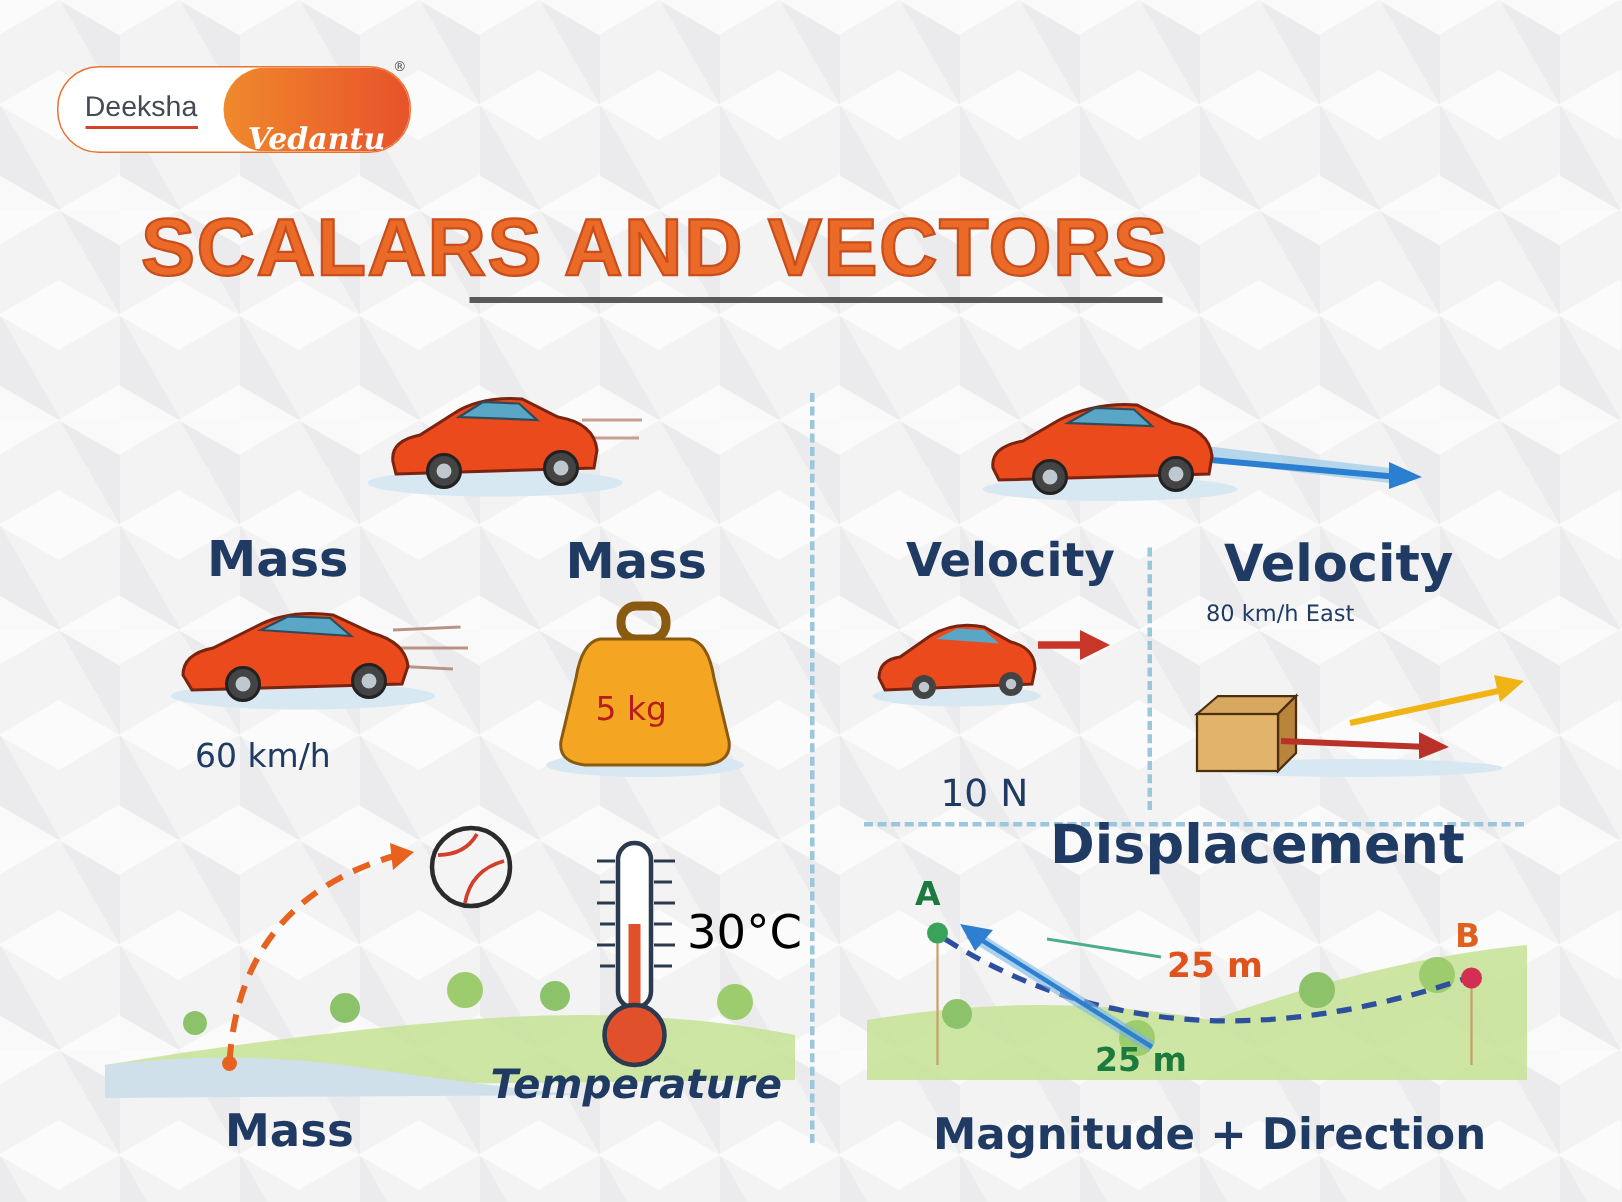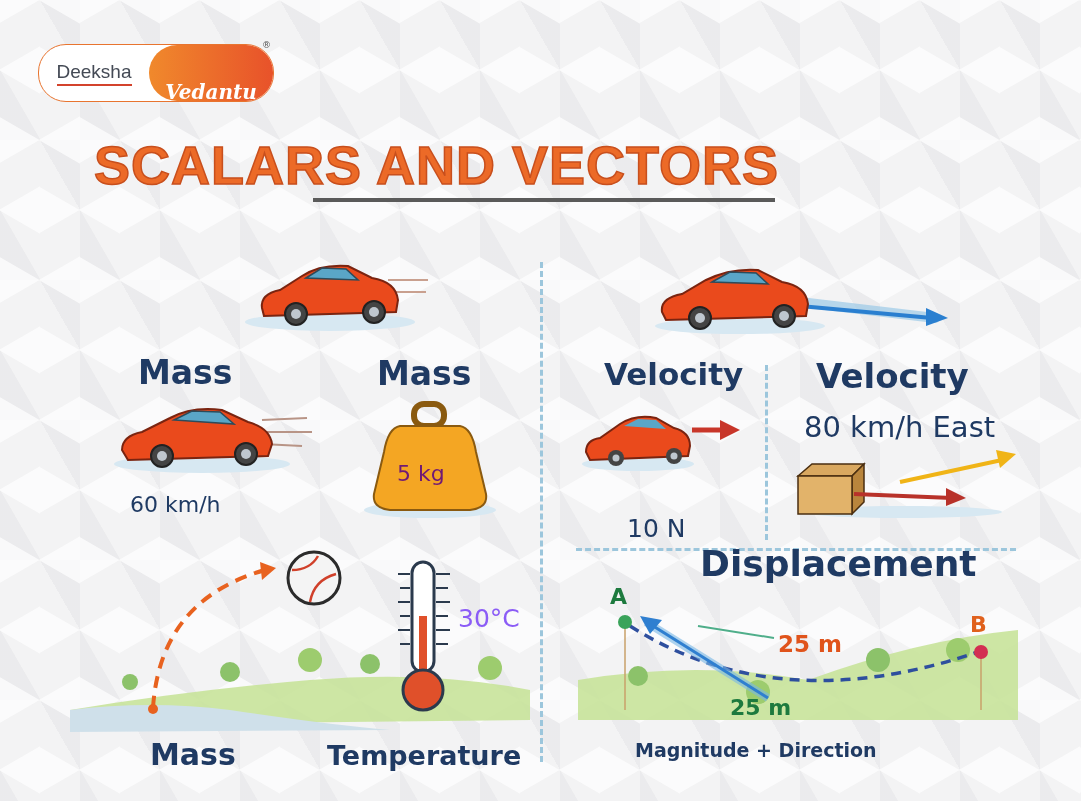--- a/index.html
+++ b/index.html
@@ -88,21 +88,21 @@
     <circle cx="134" cy="52" r="5" fill="#bfc7cf"></circle>
 </svg>
 <div class="abs val" style="left:130px;top:492px;font-size:22px;">60 km/h</div>
 
 <div class="abs lbl" style="left:377px;top:354px;font-size:33px;">Mass</div>
 <svg style="left:360px;top:402px;" width="140" height="120">
   <ellipse cx="70" cy="108" rx="66" ry="8" fill="#d7e8f2"></ellipse>
   <rect x="54" y="2" width="30" height="22" rx="10" fill="none" stroke="#8a5a10" stroke-width="6"></rect>
   <path d="M40 24 L100 24 Q112 26 116 50 L126 92 Q128 106 110 108 L30 108 Q12 106 14 92 L24 50 Q28 26 40 24 Z" fill="#f4a623" stroke="#8a5a10" stroke-width="2"></path>
 </svg>
-<div class="abs val" style="left:397px;top:461px;font-size:22px;color:#701a75;">5 kg</div>
+<div class="abs val" style="left:397px;top:461px;font-size:22px;color:#b91c1c;">5 kg</div>
 
 <svg style="left:70px;top:560px;" width="470" height="180">
   <path d="M0 150 Q120 130 240 120 Q360 110 460 130 L460 160 L0 165 Z" fill="#c8e39a" opacity="0.9"></path>
   <path d="M0 150 Q80 140 160 150 Q260 165 320 170 L0 172 Z" fill="#cfe0ea"></path>
   <circle cx="60" cy="122" r="8" fill="#8cc26a"></circle>
     <circle cx="160" cy="112" r="10" fill="#8cc26a"></circle>
   <circle cx="240" cy="100" r="12" fill="#9dcc6e"></circle>
     <circle cx="300" cy="104" r="10" fill="#8cc26a"></circle>
   <circle cx="420" cy="108" r="12" fill="#9dcc6e"></circle>
   <path d="M83 148 Q90 40 195 10" fill="none" stroke="#e8621f" stroke-width="4" stroke-dasharray="12 8"></path>
@@ -126,23 +126,23 @@
     <line x1="0" y1="44" x2="12" y2="44"></line>
       <line x1="38" y1="44" x2="52" y2="44"></line>
     <line x1="2" y1="58" x2="12" y2="58"></line>
       <line x1="38" y1="58" x2="50" y2="58"></line>
     <line x1="0" y1="72" x2="12" y2="72"></line>
       <line x1="38" y1="72" x2="52" y2="72"></line>
     <line x1="2" y1="86" x2="12" y2="86"></line>
       <line x1="38" y1="86" x2="50" y2="86"></line>
   </g>
 </svg>
-<div class="abs val" style="left:458px;top:604px;font-size:25px;color:#8b5cf6;text-align:right;">30°C</div>
+<div class="abs val" style="left:458px;top:604px;font-size:31px;color:#000000;text-align:right;">30°C</div>
 <div class="abs lbl" style="left:150px;top:737px;font-size:30px;">Mass</div>
-<div class="abs lbl" style="left:327px;top:740px;font-size:27px;">Temperature</div>
+<div class="abs lbl" style="left:327px;top:708px;font-size:27px;font-style:italic;">Temperature</div>
 
 <svg style="left:650px;top:262px;" width="300" height="75">
   <ellipse cx="90" cy="64" rx="85" ry="8" fill="#d7e8f2"></ellipse>
   <path d="M150 40 L285 56" stroke="#8ec4e6" stroke-width="10" stroke-linecap="round" opacity="0.6"></path>
   <path d="M150 44 L282 56" stroke="#2a7fd0" stroke-width="4"></path>
   <path d="M276 46 L298 56 L276 64 Z" fill="#2a7fd0"></path>
   <path d="M12 50 Q10 36 32 32 L56 18 Q80 6 108 8 L132 20 Q156 24 158 42 L156 54 L16 58 Z" fill="#ea4a1c" stroke="#7a2410" stroke-width="2"></path>
   <path d="M62 20 L80 10 L106 11 L118 22 Z" fill="#5aa6c7" stroke="#2d4b5a" stroke-width="1.5"></path>
   <circle cx="50" cy="56" r="11" fill="#444" stroke="#222" stroke-width="2"></circle>
     <circle cx="50" cy="56" r="5" fill="#bfc7cf"></circle>
@@ -158,21 +158,21 @@
   <path d="M4 40 Q4 28 18 26 L38 12 Q54 2 74 6 L92 16 Q108 20 108 34 L106 44 L8 48 Z" fill="#ea4a1c" stroke="#7a2410" stroke-width="2"></path>
   <path d="M42 14 L56 7 L74 8 L84 17 Z" fill="#5aa6c7"></path>
   <circle cx="34" cy="46" r="8" fill="#444"></circle>
     <circle cx="34" cy="46" r="3.5" fill="#bfc7cf"></circle>
   <circle cx="92" cy="44" r="8" fill="#444"></circle>
     <circle cx="92" cy="44" r="3.5" fill="#bfc7cf"></circle>
 </svg>
 <div class="abs val" style="left:627px;top:514px;font-size:25px;">10 N</div>
 
 <div class="abs lbl" style="left:816px;top:356px;font-size:34px;">Velocity</div>
-<div class="abs val" style="left:804px;top:410px;font-size:29px;text-align:center;">80 km/h East</div>
+<div class="abs val" style="left:804px;top:400px;font-size:15px;text-align:center;">80 km/h East</div>
 <svg style="left:792px;top:446px;" width="230" height="75">
   <ellipse cx="110" cy="66" rx="100" ry="6" fill="#d7e8f2"></ellipse>
   <path d="M6 30 L20 18 L72 18 L60 30 Z" fill="#d9a860" stroke="#4a2e10" stroke-width="1.5"></path>
   <path d="M60 30 L72 18 L72 56 L60 68 Z" fill="#b9853c" stroke="#4a2e10" stroke-width="1.5"></path>
   <rect x="6" y="30" width="54" height="38" fill="#e2b36a" stroke="#4a2e10" stroke-width="1.5"></rect>
   <line x1="62" y1="48" x2="160" y2="52" stroke="#b8322a" stroke-width="4"></line>
   <path d="M154 42 L174 52 L154 60 Z" fill="#b8322a"></path>
   <line x1="108" y1="36" x2="210" y2="14" stroke="#f0b417" stroke-width="4"></line>
   <path d="M204 4 L224 8 L208 22 Z" fill="#f0b417"></path>
 </svg>
@@ -191,13 +191,13 @@
   <path d="M190 98 L72 24" stroke="#2f7fd0" stroke-width="3"></path>
   <path d="M62 16 L84 20 L72 34 Z" fill="#2f7fd0"></path>
   <line x1="196" y1="38" x2="120" y2="26" stroke="#4fae8a" stroke-width="2"></line>
   <circle cx="47" cy="22" r="7" fill="#3aa35a"></circle>
   <circle cx="403" cy="52" r="7" fill="#d32f52"></circle>
 </svg>
 <div class="abs lbl" style="left:610px;top:584px;font-size:22px;color:#1d7a3e;">A</div>
 <div class="abs lbl" style="left:970px;top:612px;font-size:22px;color:#e0611d;">B</div>
 <div class="abs val" style="left:778px;top:631px;font-size:23px;color:#e0531b;font-weight:bold;">25 m</div>
 <div class="abs val" style="left:730px;top:695px;font-size:22px;color:#1d7a3e;font-weight:bold;">25 m</div>
-<div class="abs lbl" style="left:622px;top:739px;font-size:19px;margin-left:13px;">Magnitude + Direction</div>
+<div class="abs lbl" style="left:622px;top:739px;font-size:29px;">Magnitude + Direction</div>
 
 </body></html>

